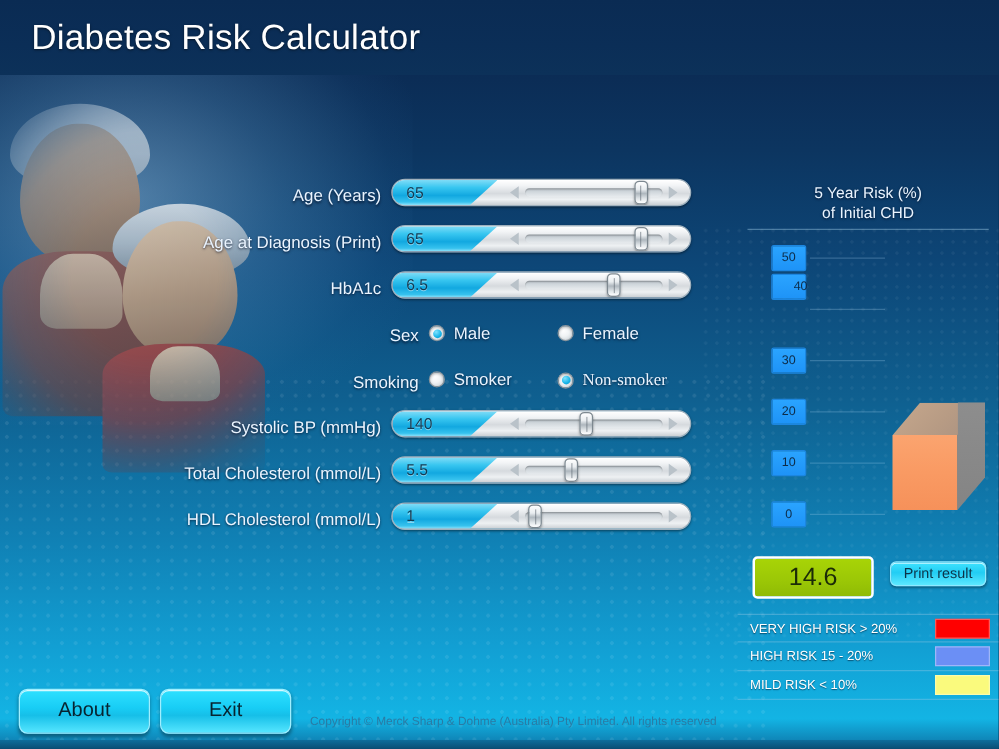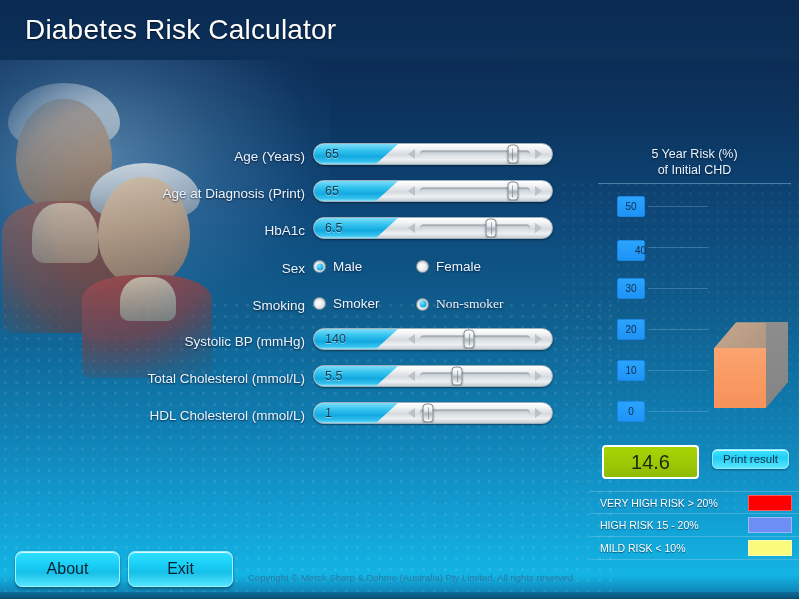--- a/index.html
+++ b/index.html
@@ -120,21 +120,21 @@
     background:linear-gradient(180deg,#ffffff 0%, #e9edf0 35%, #aeb7be 55%, #e2e7ea 80%, #ffffff 100%);
     border:1px solid #7d8890;
     box-shadow:0 1px 2px rgba(0,0,0,.4);
   }
   .thumb::after{
     content:""; position:absolute; left:50%; top:3px; transform:translateX(-50%);
     width:1px; height:12px; background:rgba(90,100,110,.5);
   }
 
   
-  .radio-row{ position:relative; height:37px; }
+  .radio-row{ position:relative; height:37px;margin-left:30px; }
   .radio-row .lbl{ top:10px; }
   .opt{
     position:absolute; top:8px; display:flex; align-items:center; gap:7px;
     font-size:13.5px; color:#eaf4ff; white-space:nowrap;
     text-shadow:0 1px 2px rgba(0,10,30,.75);
   }
   .radio{
     width:13px; height:13px; border-radius:50%;
     background:radial-gradient(circle at 35% 30%, #ffffff 0%, #f0f3f5 45%, #c6ced4 100%);
     border:1px solid #8a959d;
@@ -400,21 +400,21 @@
 
     <div class="plot">
       <div class="gridline" style="top:18px;"></div>
       <div class="gridline" style="top:59px;"></div>
       <div class="gridline" style="top:100px;"></div>
       <div class="gridline" style="top:141px;"></div>
       <div class="gridline" style="top:182px;"></div>
       <div class="gridline" style="top:223px;"></div>
 
       <div class="tick" style="top:8px;">50</div>
-      <div class="tick" style="top:52px;padding-left:19px;">40</div>
+      <div class="tick" style="top:31px;padding-left:19px;">40</div>
       <div class="tick" style="top:90px;">30</div>
       <div class="tick" style="top:131px;">20</div>
       <div class="tick" style="top:172px;">10</div>
       <div class="tick" style="top:213px;">0</div>
 
       <div class="bar3d" id="risk-bar" style="left: 124px; bottom: 25px; width: 74px; height: 85.86px;">
         <div class="bar-top" style="top:0;"></div>
         <div class="bar-side" style="height: 85.86px;"></div>
         <div class="bar-front" style="height: 59.86px; background: linear-gradient(rgb(251, 164, 111) 0%, rgb(249, 154, 99) 50%, rgb(246, 145, 90) 100%);"></div>
       </div>

